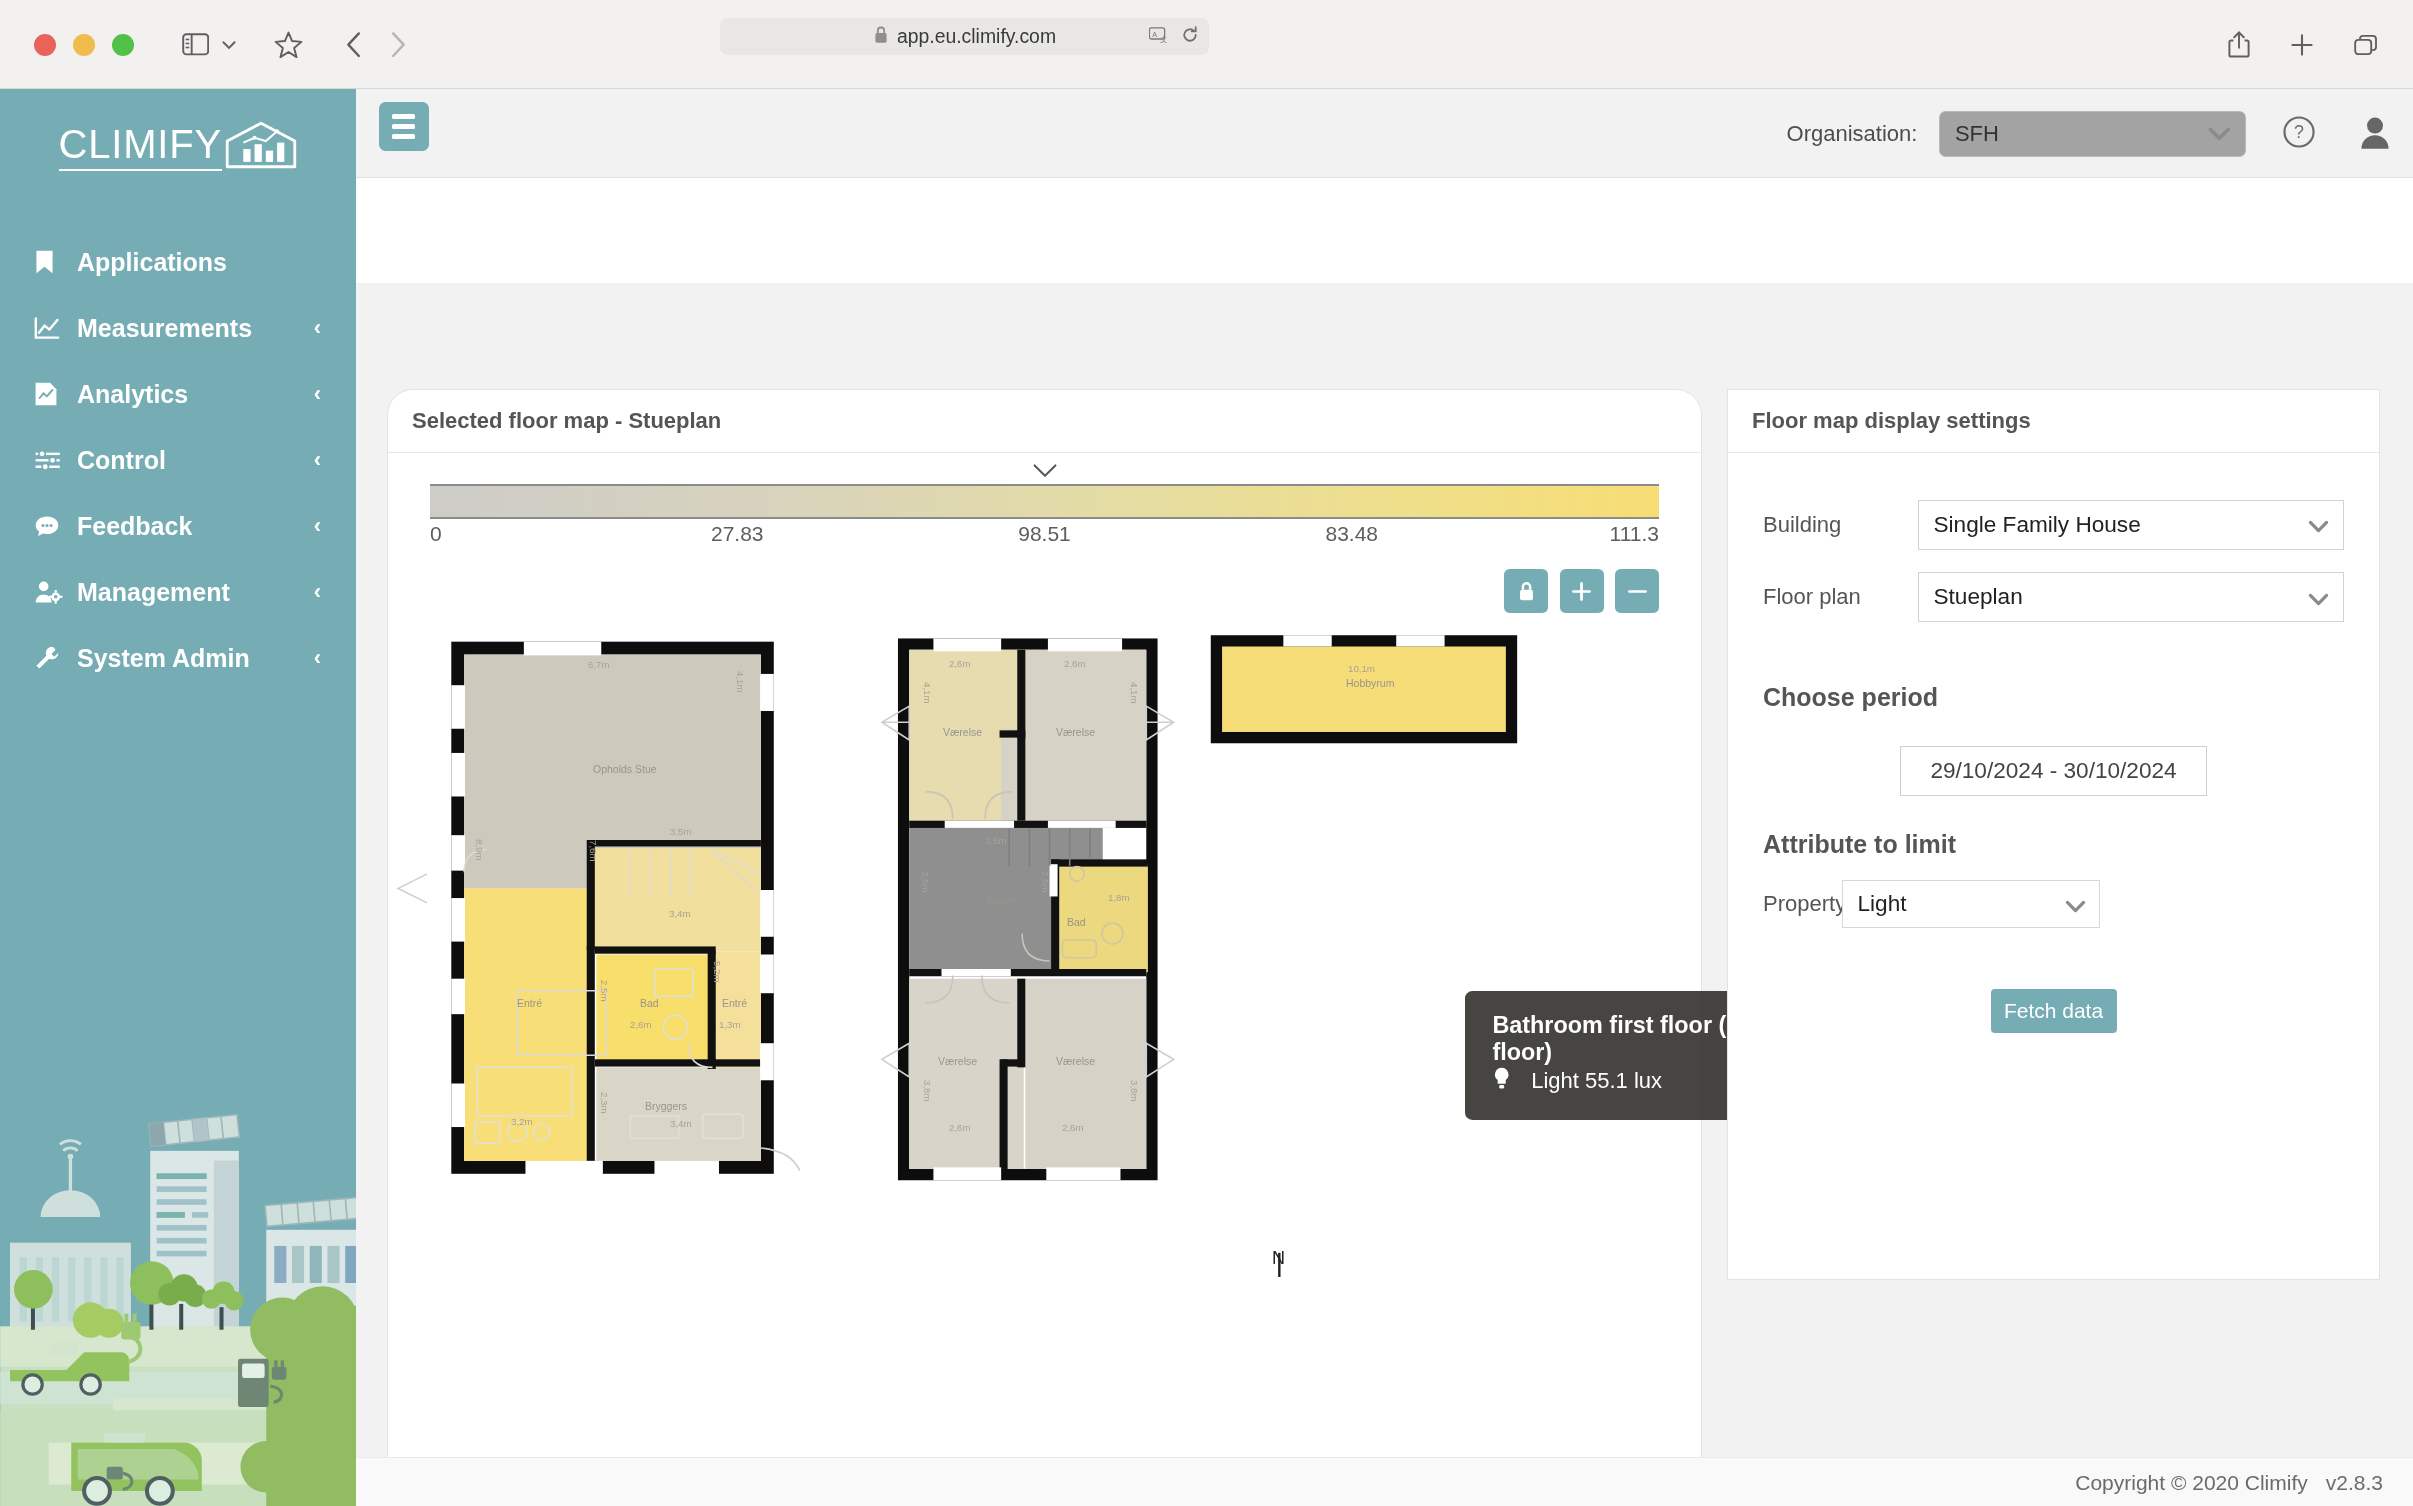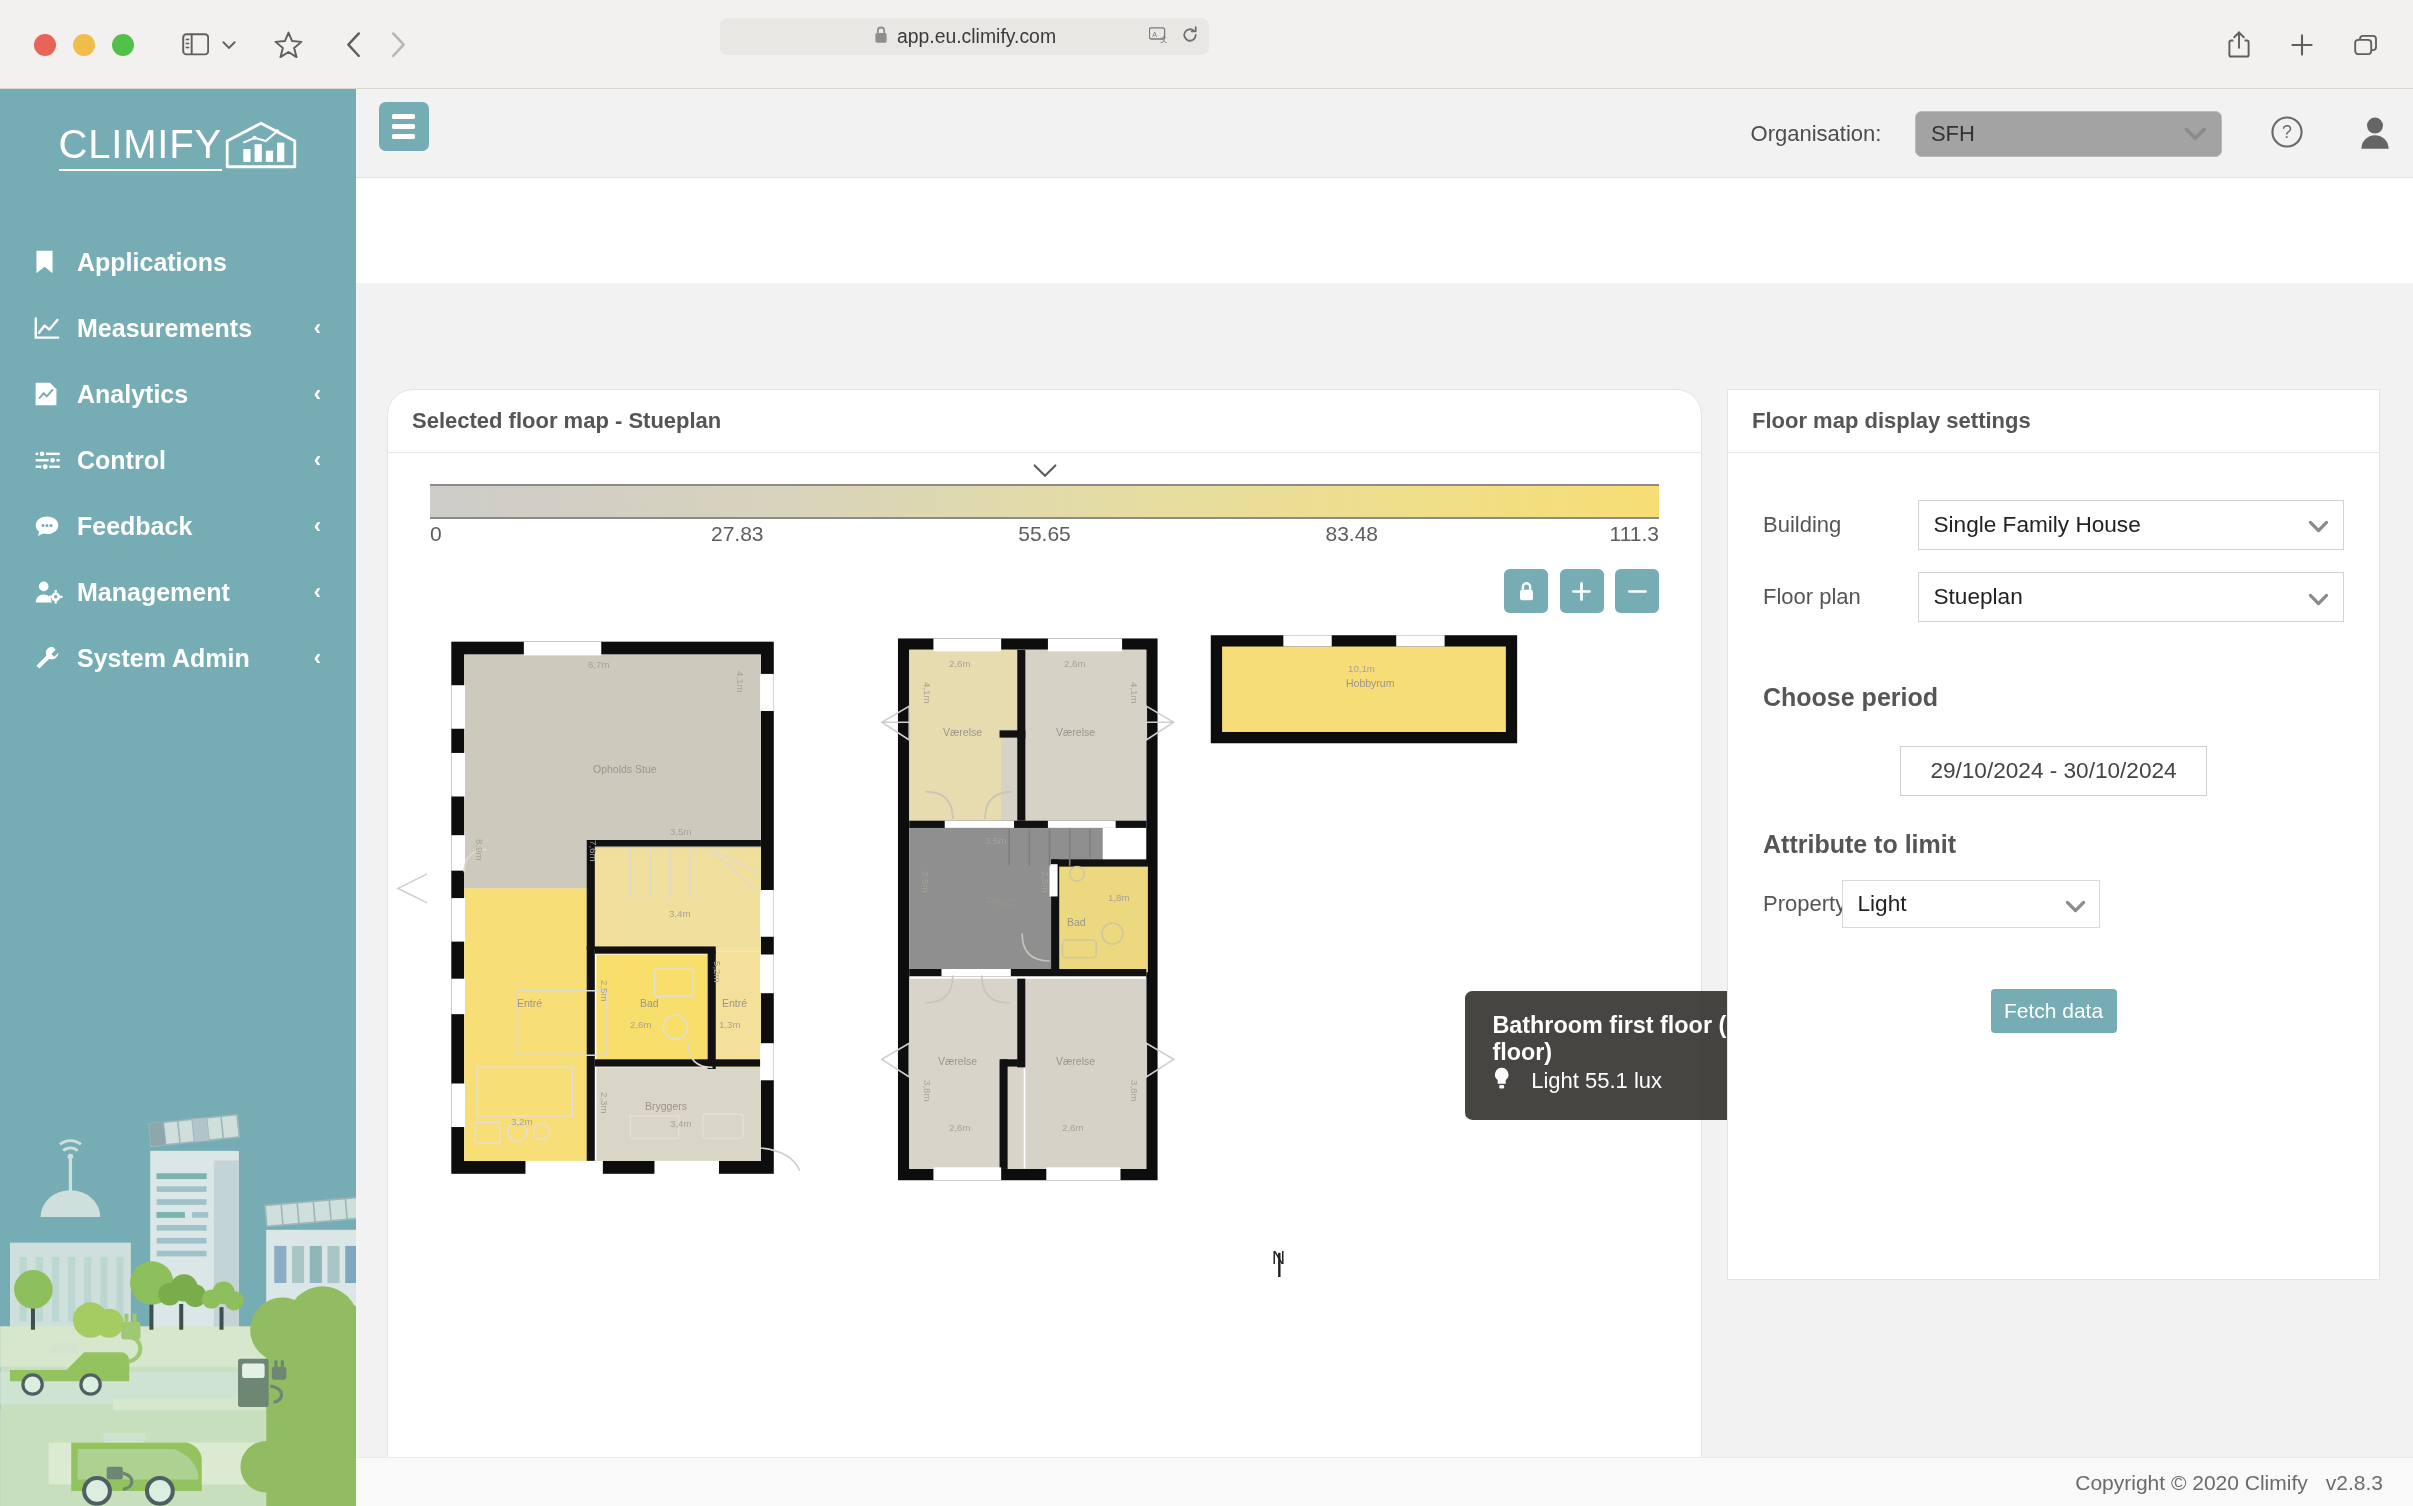--- a/index.html
+++ b/index.html
@@ -85,21 +85,21 @@
   }
   .burger {
     position: absolute; left: 22.6px; top: 13px; width: 50px; height: 49px;
     background: #76adb4; border-radius: 6.5px;
     display: flex; flex-direction: column; align-items: center; justify-content: center; gap: 5.6px;
     cursor: pointer;
   }
   .burger i { display: block; width: 22.6px; height: 4.8px; background: #fff; border-radius: 1.6px; }
   .topbar-right {
     position: absolute; right: 22.6px; top: 0; height: 89px;
-    display: flex; align-items: center; gap: 16px;
+    display: flex; align-items: center; gap: 4px;
   }
   .org-label { font-size: 22px; color: #4d4d4d; margin-right: 18px; }
   .org-select {
     width: 307px; height: 46px; background: #a3a3a3; border: 0.8px solid #b9b9b9;
     border-radius: 6.5px; display: flex; align-items: center;
     padding: 0 14.5px; font-size: 22px; color: #333; position: relative; cursor: pointer;
   }
   .org-select .caret { position: absolute; right: 14.5px; color: #8a8a8a; font-size: 24px; }
   .help-ic { margin-left: 32px; cursor: pointer; }
   .user-ic { margin-left: 39px; cursor: pointer; }
@@ -593,21 +593,21 @@
         <div class="scale-wrap">
           <div class="scale-marker">
             <svg width="27.4" height="16" viewBox="0 0 34 20">
                 <polyline points="4,3 17,16 30,3" fill="none" stroke="#5a5a5a" stroke-width="2.6" stroke-linecap="round" stroke-linejoin="round"></polyline>
               </svg>
           </div>
           <div class="scale-bar"></div>
           <div class="scale-ticks">
             <span style="left:0%">0</span>
             <span style="left:25%">27.83</span>
-            <span style="left:50%">55.65</span>
+            <span style="left:50%">98.51</span>
             <span style="left:75%">83.48</span>
             <span style="left:100%">111.3</span>
           </div>
         </div>
 
         <div class="map-btns">
           <div class="map-btn">
             <svg width="21" height="22.6" viewBox="0 0 26 28">
                 <rect x="5" y="12" width="16" height="13" rx="2.5" fill="#fff"></rect>
                 <path d="M8.5 12V8.5a4.5 4.5 0 0 1 9 0V12" fill="none" stroke="#fff" stroke-width="3"></path>

